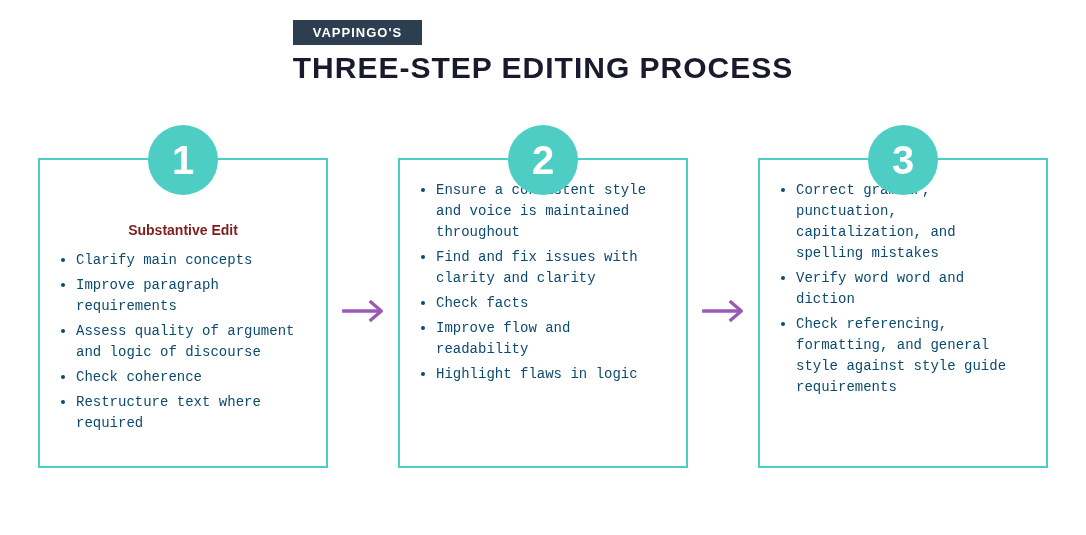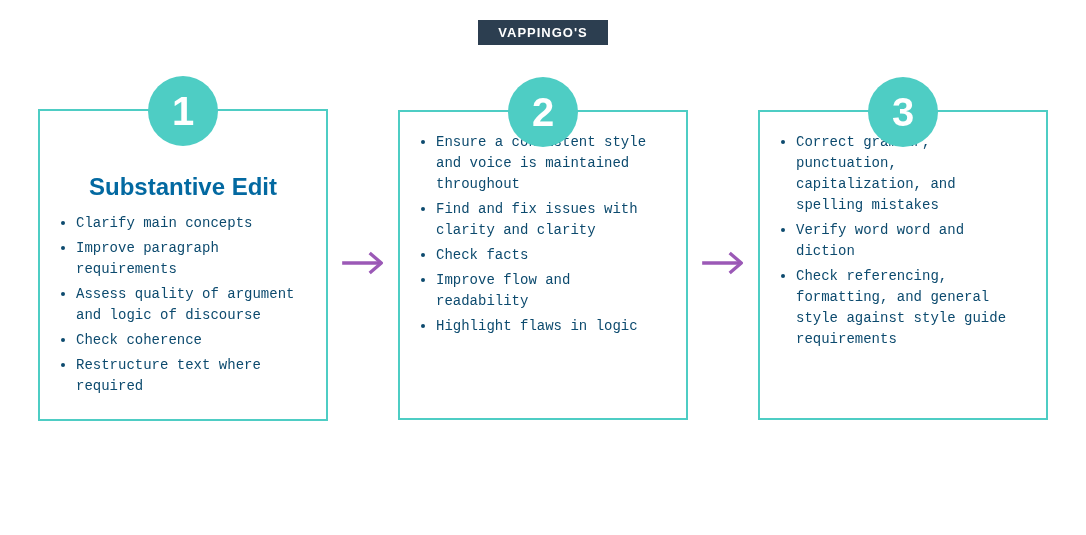--- a/index.html
+++ b/index.html
@@ -9,21 +9,21 @@
       width: 1086px;
       height: 535px;
       display: flex;
       flex-direction: column;
       align-items: center;
       justify-content: flex-start;
       padding: 20px 30px;
     }
 
     .header {
-      margin-bottom: 13px;
+      margin-bottom: 28px;
     }
 
     .vappingo-badge {
       background-color: #2c3e50;
       color: #ffffff;
       font-size: 13px;
       font-weight: bold;
       letter-spacing: 1px;
       padding: 5px 20px;
       display: inline-block;
@@ -71,23 +71,23 @@
       display: flex;
       align-items: center;
       justify-content: center;
       position: absolute;
       top: -35px;
       left: 50%;
       transform: translateX(-50%);
     }
 
     .step-title {
-      font-size: 24px;
+      font-size: 14px;
       font-weight: bold;
-      color: #0369a1;
+      color: #7f1d1d;
       margin-top: 42px;
       margin-bottom: 12px;
       width: 100%;
       text-align: center;
     }
 
     .step-list {
       list-style: disc;
       padding-left: 18px;
       font-size: 14px;
@@ -116,20 +116,21 @@
     .step-card-wrapper {
       position: relative;
       margin-top: 35px;
     }
   </style>
 </head>
 <body>
 
 <div class="header">
   <div class="vappingo-badge">VAPPINGO'S</div>
+  <div class="main-title">THREE-STEP EDITING PROCESS</div>
 </div>
 
 <div class="steps-container">
 
   <div class="step-card-wrapper">
     <div class="step-card">
       <div class="step-number-circle">1</div>
       <div class="step-title">Substantive Edit</div>
       <ul class="step-list">
         <li>Clarify main concepts</li>

